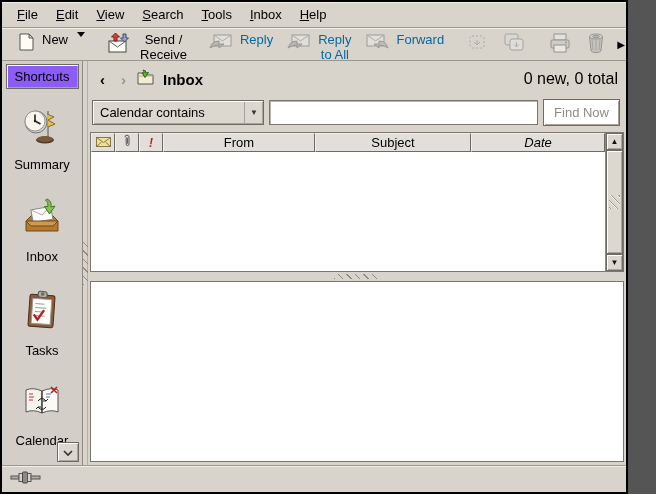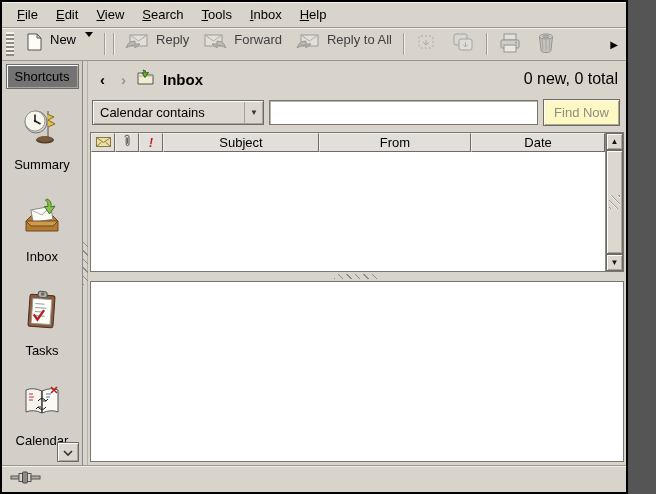--- a/index.html
+++ b/index.html
@@ -14,32 +14,32 @@
   .menu-item{display:inline-block;padding:3px 9px;font-size:13px;color:#000;cursor:default;}
   .menu-item::first-letter{text-decoration:underline;}
   
   .toolbar{height:33px;display:flex;align-items:center;padding:0 4px 0 2px;
     border-bottom:1px solid #9b978f;box-shadow:0 1px 0 #f2efe9 inset;}
   .grip{width:8px;height:24px;margin:0 4px 0 2px;
     background-image:repeating-linear-gradient(180deg,#f5f2ec 0 2px,#8e8a83 2px 4px);
     background-size:2px 100%;background-repeat:repeat-x;}
   .tbtn{display:flex;gap:7px;background:none;border:1px solid transparent;
     padding:2px 6px;font-size:13px;color:#000;height:30px;}
-  .tbtn.disabled{color:#404040;}
+  .tbtn.disabled{color:#0369a1;}
   .tbtn.disabled svg{filter:grayscale(1) opacity(0.45);}
   .tsep{width:1px;height:22px;background:#a39f97;margin:0 4px;box-shadow:1px 0 0 #f0ede7;}
   .chev{width:0;height:0;border-left:4px solid transparent;border-right:4px solid transparent;
     border-top:5px solid #000;margin-left:2px;}
   .tspacer{flex:1;}
   .overflow{font-size:10px;color:#000;padding:0 4px;}
   
   .main{flex:1;display:flex;min-height:0;}
   .sidebar{width:81px;background:#d3cfc8;border-right:1px solid #8e8a83;
     display:flex;flex-direction:column;align-items:center;position:relative;}
-  .shortcuts-btn{width:73px;height:25px;margin-top:3px;background:#737373;font-size:13px;
+  .shortcuts-btn{width:73px;height:25px;margin-top:3px;background:#8b5cf6;font-size:13px;
     border:1px solid #6e6a64;box-shadow:1px 1px 0 #fff inset,-1px -1px 0 #a8a49c inset;}
   .sc-items{display:flex;flex-direction:column;align-items:center;padding-top:16px;gap:25px;}
   .sc-item{display:flex;flex-direction:column;align-items:center;gap:6px;cursor:default;}
   .sc-item .lbl{font-size:13px;color:#000;}
   .sc-scroll{position:absolute;right:3px;bottom:3px;width:22px;height:20px;background:#dcd8d0;
     border:1px solid #6e6a64;box-shadow:1px 1px 0 #fff inset,-1px -1px 0 #a8a49c inset;
     display:flex;align-items:center;justify-content:center;padding:0;}
   .vsplit{width:5px;background:#d8d4cc;position:relative;border-right:1px solid #b5b1aa;}
   .vsplit .vgrip{position:absolute;top:180px;left:0;width:5px;height:44px;
     background-image:repeating-linear-gradient(45deg,#8e8a83 0 1px,transparent 1px 6px);}
@@ -54,34 +54,34 @@
   
   .search-row{height:35px;display:flex;align-items:center;padding:0 6px 4px 4px;gap:5px;}
   .combo{width:172px;height:25px;background:#dcd8d0;border:1px solid #6e6a64;
     box-shadow:1px 1px 0 #fff inset,-1px -1px 0 #a8a49c inset;
     display:flex;align-items:center;font-size:13px;padding-left:7px;}
   .combo .cspacer{flex:1;}
   .combo .arrowbox{width:19px;height:21px;border-left:1px solid #a8a49c;
     display:flex;align-items:center;justify-content:center;font-size:8px;color:#333;}
   .search-input{flex:1;height:25px;border:1px solid #7a766f;background:#fff;
     box-shadow:1px 1px 0 #b7b3ac inset;font-size:13px;padding:0 4px;}
-  .pbtn{height:27px;background:#fef9c3;border:1px solid #6e6a64;font-size:13px;padding:0 10px;
+  .pbtn{height:27px;background:#ffffff;border:1px solid #6e6a64;font-size:13px;padding:0 10px;
     box-shadow:1px 1px 0 #fff inset,-1px -1px 0 #a8a49c inset;color:#000;}
   .pbtn.disabled{color:#8f8c86;}
   
   .list{height:140px;margin:0 2px;display:flex;border:1px solid #7a766f;background:#fff;}
   .list-mainpart{flex:1;display:flex;flex-direction:column;min-width:0;}
   .cols{height:19px;display:flex;background:#e2dfda;}
   .colcell{border:1px solid #6e6a64;border-left-color:#f2efe9;border-top-color:#f2efe9;
     background:#e2dfda;display:flex;align-items:center;justify-content:center;
     font-size:13px;color:#000;height:19px;}
   .colcell.icon{width:24px;flex:none;}
   .colcell.from{flex:0 0 152px;}
   .colcell.subj{flex:0 0 156px;}
-  .colcell.date{flex:1;}
+  .colcell.date{flex:1;font-style:italic;}
   .list-body{flex:1;background:#fff;}
   .vscroll{width:18px;background:#cac7c1;border-left:1px solid #8e8a83;
     display:flex;flex-direction:column;}
   .sbtn{height:17px;background:#dcd8d0;border:1px solid #6e6a64;
     box-shadow:1px 1px 0 #fff inset,-1px -1px 0 #a8a49c inset;
     display:flex;align-items:center;justify-content:center;font-size:8px;color:#111;}
   .sthumb{flex:1;background:#dcd8d0;border:1px solid #6e6a64;
     box-shadow:1px 1px 0 #fff inset,-1px -1px 0 #a8a49c inset;position:relative;}
   .sthumb .tgrip{position:absolute;top:50%;left:2px;right:2px;height:14px;margin-top:-7px;
     background-image:repeating-linear-gradient(45deg,#f7f4ee 0 1px,#9b978f 1px 2px,transparent 2px 5px);}
@@ -120,54 +120,65 @@
             <path d="M3 2 h9 l4 4 v12 h-13 z" fill="#fdfdf6" stroke="#555"></path>
             <path d="M12 2 l4 4 h-4 z" fill="#dedad2" stroke="#555"></path>
           </svg>
       </span>
       <span>New</span>
       <span class="chev"></span>
     </button>
 
     <div class="tsep"></div>
 
+    <button class="tbtn">
+      <span>
+        <svg width="26" height="22" viewBox="0 0 26 22">
+          <rect x="2" y="9" width="17" height="11" fill="#fdfdf5" stroke="#444"></rect>
+          <path d="M2 9 l8.5 6 8.5-6" fill="none" stroke="#666"></path>
+          <path d="M7 9 v-4 h-2.5 l4-4 4 4 h-2.5 v4 z" fill="#cc4433" stroke="#7c241a"></path>
+          <path d="M19 2 v4 h2.5 l-4 4 -4-4 h2.5 v-4 z" fill="#8ba3c7" stroke="#3c4e6e"></path>
+        </svg>
+      </span>
+      <span>Send / Receive</span>
+    </button>
 
     <div class="tsep"></div>
 
     <button class="tbtn disabled">
       <span>
         <svg width="24" height="20" viewBox="0 0 24 20">
           <rect x="5" y="3" width="17" height="11" fill="#efece4" stroke="#555"></rect>
           <path d="M5 3 l8.5 6 8.5-6" fill="none" stroke="#777"></path>
           <path d="M10 12 v-3 q-5 0 -7 3 l-2 4 q4 -3 9 -3 v3 l5-4 z" fill="#c08a74" stroke="#6e4030"></path>
         </svg>
       </span>
       <span>Reply</span>
     </button>
 
     <button class="tbtn disabled">
       <span>
         <svg width="24" height="20" viewBox="0 0 24 20">
+          <rect x="5" y="3" width="17" height="11" fill="#efece4" stroke="#555"></rect>
+          <path d="M5 3 l8.5 6 8.5-6" fill="none" stroke="#777"></path>
+          <path d="M10 12 v-3 q-5 0 -7 3 l-2 4 q4 -3 9 -3 v3 l5-4 z" fill="#c08a74" stroke="#6e4030"></path>
+        </svg>
+      </span>
+      <span>Reply to All</span>
+    </button>
+
+    <button class="tbtn disabled">
+      <span>
+        <svg width="24" height="20" viewBox="0 0 24 20">
           <rect x="2" y="3" width="17" height="11" fill="#efece4" stroke="#555"></rect>
           <path d="M2 3 l8.5 6 8.5-6" fill="none" stroke="#777"></path>
           <path d="M14 12 v-3 q5 0 7 3 l2 4 q-4 -3 -9 -3 v3 l-5-4 z" fill="#8ba3c7" stroke="#3c4e6e"></path>
         </svg>
       </span>
       <span>Forward</span>
-    </button>
-
-    <button class="tbtn disabled">
-      <span>
-        <svg width="24" height="20" viewBox="0 0 24 20">
-          <rect x="5" y="3" width="17" height="11" fill="#efece4" stroke="#555"></rect>
-          <path d="M5 3 l8.5 6 8.5-6" fill="none" stroke="#777"></path>
-          <path d="M10 12 v-3 q-5 0 -7 3 l-2 4 q4 -3 9 -3 v3 l5-4 z" fill="#c08a74" stroke="#6e4030"></path>
-        </svg>
-      </span>
-      <span>Reply to All</span>
     </button>
 
     <div class="tsep"></div>
 
     <button class="tbtn disabled">
       <span>
         <svg width="22" height="20" viewBox="0 0 22 20">
           <rect x="4" y="4" width="14" height="12" rx="2" fill="none" stroke="#777" stroke-dasharray="2 2"></rect>
           <path d="M11 8 l0 4 m-3 -2 l3 3 3-3" stroke="#777" fill="none"></path>
         </svg>
@@ -338,22 +349,22 @@
             <div class="colcell icon">
               <span>
                 <svg width="8" height="14" viewBox="0 0 8 14">
                     <path d="M2 3.2 a2 2 0 0 1 4 0 v7 a1.4 1.4 0 0 1 -2.8 0 v-6 a0.6 0.6 0 0 1 1.2 0 v5.5" fill="none" stroke="#555"></path>
                   </svg>
               </span>
             </div>
             <div class="colcell icon">
               <span style="color:#b42222;font-weight:bold;font-style:italic;font-size:12px;">!</span>
             </div>
+            <div class="colcell from">From</div>
             <div class="colcell subj">Subject</div>
-            <div class="colcell from">From</div>
             <div class="colcell date">Date</div>
           </div>
           <div class="list-body"></div>
         </div>
         <div class="vscroll">
           <div class="sbtn">▲</div>
           <div class="sthumb">
             <div class="tgrip"></div>
           </div>
           <div class="sbtn">▼</div>

